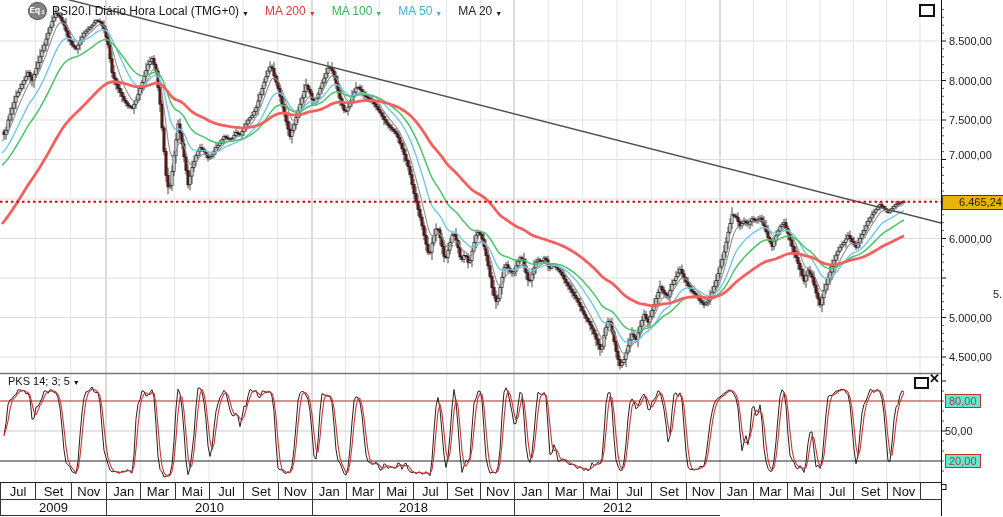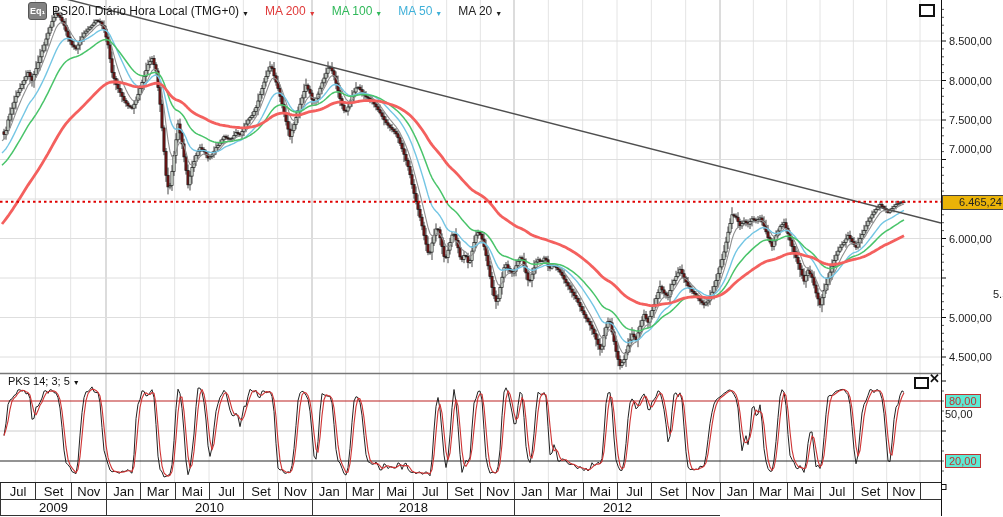--- a/index.html
+++ b/index.html
@@ -4,21 +4,21 @@
 <style>
   html,body{margin:0;padding:0;}
   body{width:1003px;height:517px;background:#fff;overflow:hidden;position:relative;
        font-family:"Liberation Sans",sans-serif;}
   #stage{position:absolute;left:0;top:0;width:1003px;height:517px;}
   svg{position:absolute;left:0;top:0;}
   .hdr{position:absolute;left:28px;top:2px;height:18px;display:flex;align-items:center;
        font-size:12px;color:#1a1a1a;white-space:nowrap;z-index:5;}
   .eq-icon{width:17px;height:16px;background:#828282;border:1px solid #565656;color:#fff;
        font-size:9px;font-weight:bold;display:inline-flex;align-items:center;justify-content:center;
-       margin-right:5px;border-radius:3px;}
+       margin-right:5px;border-radius:9px;font-family:Liberation Mono, monospace;}
   .title{color:#161616;}
   .arrow{font-size:7px;margin-left:3px;position:relative;top:1px;}
   .ma-label{margin-left:16px;}
   .plabel{position:absolute;left:949px;font-size:11px;color:#1c1c1c;transform:translateY(-50%);z-index:4;}
   .phigh{position:absolute;left:942px;top:195px;width:55px;height:13px;background:#eab308;
        border:1px solid #444;color:#222;font-size:11px;line-height:13px;padding-left:10px;z-index:5;text-align:center;}
   .slabel{position:absolute;left:945px;font-size:11px;color:#222;transform:translateY(-50%);z-index:4;}
   .slabel.boxed{border:1px solid #c03333;color:#c03333;background:#5eead4;padding:0 3px;}
   .mcell,.ycell{position:absolute;box-sizing:border-box;border-left:1px solid #333;
        border-bottom:1px solid #333;font-size:13px;color:#111;background:#fff;
@@ -1079,27 +1079,27 @@
   <div class="stoch-hdr">
     <span>PKS 14; 3; 5</span>
       <span class="arrow">▼</span>
   </div>
   <div class="maxbox2"></div>
   <div class="closex">✕</div>
 
 <div class="plabel" style="top: 41px;">8.500,00</div>
     <div class="plabel" style="top: 80.5px;">8.000,00</div>
     <div class="plabel" style="top: 120px;">7.500,00</div>
-    <div class="plabel" style="top: 149px;">7.000,00</div>
+    <div class="plabel" style="top: 155px;">7.000,00</div>
     <div class="plabel" style="top: 238.5px;">6.000,00</div>
     <div class="plabel" style="top: 294px; margin-left: 44px;">5.500,00</div>
     <div class="plabel" style="top: 317.5px;">5.000,00</div>
     <div class="plabel" style="top: 357px;">4.500,00</div>
     <div class="slabel boxed" style="top: 401px;">80,00</div>
-    <div class="slabel" style="top: 414px;">50,00</div>
+    <div class="slabel" style="top: 431px;">50,00</div>
     <div class="slabel boxed" style="top: 461px;">20,00</div>
     <div class="mcell" style="left: 0px; width: 35.3333px;">Jul</div>
     <div class="mcell" style="left: 35.3333px; width: 35.3333px;">Set</div>
     <div class="mcell" style="left: 70.6667px; width: 35.3333px;">Nov</div>
     <div class="mcell" style="left: 106px; width: 34.3333px;">Jan</div>
     <div class="mcell" style="left: 140.333px; width: 34.3333px;">Mar</div>
     <div class="mcell" style="left: 174.667px; width: 34.3333px;">Mai</div>
     <div class="mcell" style="left: 209px; width: 34.3333px;">Jul</div>
     <div class="mcell" style="left: 243.333px; width: 34.3333px;">Set</div>
     <div class="mcell" style="left: 277.667px; width: 34.3333px;">Nov</div>

